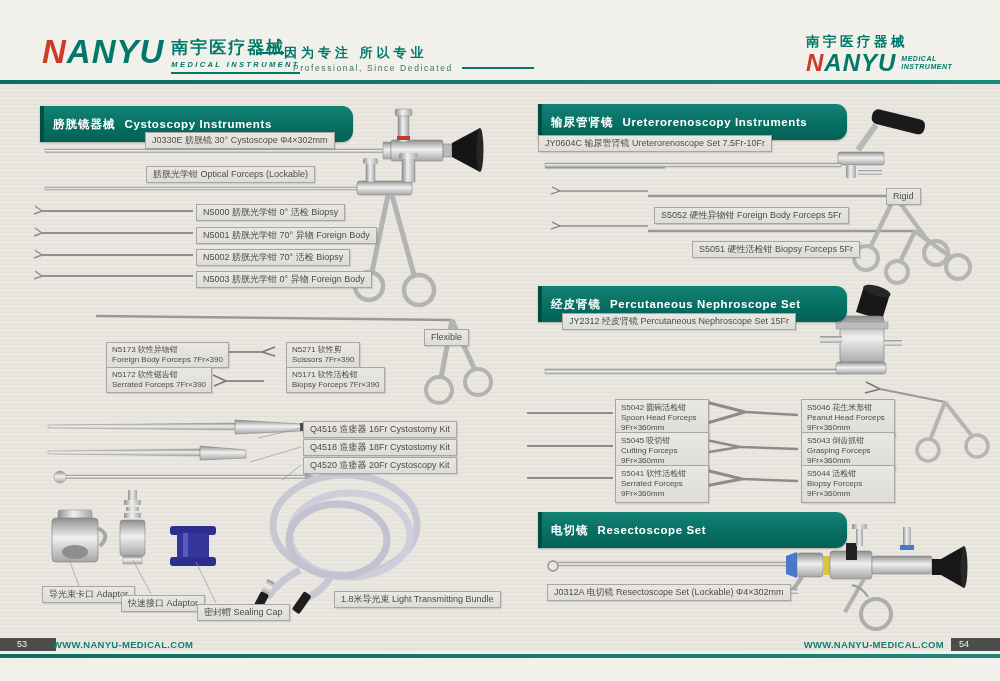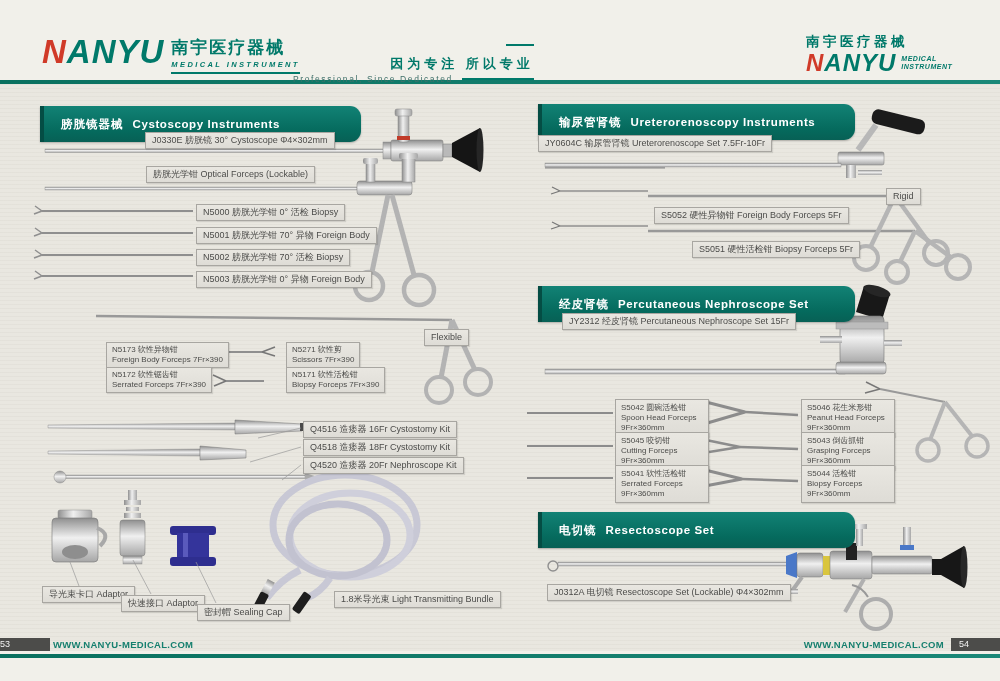--- a/index.html
+++ b/index.html
@@ -9,36 +9,36 @@
     background-image:repeating-linear-gradient(180deg,rgba(120,115,105,.05) 0 1px,transparent 1px 4px);}
   .rule{position:absolute;left:0;width:1000px;height:4px;background:linear-gradient(90deg,#09705f,#1a8878);}
   
   .logo-left{position:absolute;left:42px;top:36px;display:flex;align-items:flex-start;}
   .nanyu-big{font-size:33px;font-style:italic;font-weight:bold;line-height:32px;color:#00796a;letter-spacing:1px;}
   .nanyu-big .red{color:#d03a28;}
   .logo-cn-block{margin-left:7px;border-bottom:2px solid #00796a;padding-bottom:3px;}
   .logo-cn{font-size:17px;font-weight:bold;color:#00796a;letter-spacing:2px;}
   .logo-sub{font-size:7.5px;font-weight:bold;font-style:italic;color:#00796a;letter-spacing:2.4px;margin-top:1px;}
   .tagline{position:absolute;left:256px;top:44px;}
-  .tl-row1{display:flex;align-items:flex-end;gap:9px;flex-direction:column;}
+  .tl-row1{display:flex;align-items:center;gap:0;}
   .tl-dash{width:28px;height:2px;background:#00796a;}
   .tl-cn{font-size:13px;font-weight:bold;color:#00796a;letter-spacing:4px;}
   .tl-row2{display:flex;align-items:center;gap:9px;margin-left:37px;margin-top:1px;}
   .tl-en{font-size:8.5px;color:#40706a;letter-spacing:1.6px;}
   .tl-line{width:72px;height:1.5px;background:#00796a;}
   .logo-right{position:absolute;left:806px;top:33px;}
   .lr-cn{font-size:13.5px;font-weight:bold;color:#00796a;letter-spacing:3.5px;}
   .lr-row{display:flex;align-items:flex-start;}
   .lr-nanyu{font-size:24px;font-style:italic;font-weight:bold;color:#00796a;line-height:24px;letter-spacing:1px;}
   .lr-nanyu .red{color:#d03a28;}
   .lr-sub{margin-left:5px;font-size:7px;font-weight:bold;font-style:italic;color:#00796a;line-height:8px;margin-top:4px;letter-spacing:.5px;}
   
   .banner{position:absolute;height:36px;border-radius:0 11px 11px 0;
     background:linear-gradient(180deg,#128275 0%,#056a5d 70%,#076055 100%);
-    color:#fff;display:flex;align-items:center;padding-left:21px;font-weight:bold;
+    color:#fff;display:flex;align-items:center;padding-left:13px;font-weight:bold;
     box-shadow:0 1px 2px rgba(0,0,0,.25);}
   .banner::before{content:'';position:absolute;left:0;top:0;width:4px;height:100%;background:#044d44;}
   .banner .cn{font-size:11.5px;margin-right:9px;letter-spacing:1px;}
   .banner .en{font-size:11.5px;letter-spacing:.6px;}
   
   .lbl{position:absolute;background:linear-gradient(180deg,#e9e7e1,#dedcd6);border:1px solid #a8a6a1;
     color:#4c4c4a;font-size:9px;line-height:11px;padding:2px 6px;white-space:nowrap;
     box-shadow:1px 1px 1px rgba(0,0,0,.10);}
   .lbl2{font-size:8px;line-height:10px;padding:2px 5px;}
   .lbl3{font-size:8px;line-height:10px;width:82px;white-space:normal;padding:3px 5px;}
@@ -298,21 +298,21 @@
   <div class="lbl lbl2" style="left:286px;top:342px;">
     <div>N5271 软性剪</div>
     <div>Scissors 7Fr×390</div>
   </div>
   <div class="lbl lbl2" style="left:286px;top:367px;">
     <div>N5171 软性活检钳</div>
     <div>Biopsy Forceps 7Fr×390</div>
   </div>
   <div class="lbl" style="left:303px;top:421px;">Q4516 造瘘器 16Fr Cystostomy Kit</div>
   <div class="lbl" style="left:303px;top:439px;">Q4518 造瘘器 18Fr Cystostomy Kit</div>
-  <div class="lbl" style="left:303px;top:457px;">Q4520 造瘘器 20Fr Nephroscope Kit</div>
+  <div class="lbl" style="left:303px;top:457px;">Q4520 造瘘器 20Fr Cystoscopy Kit</div>
   <div class="lbl" style="left:42px;top:586px;">导光束卡口 Adaptor</div>
   <div class="lbl" style="left:121px;top:595px;">快速接口 Adaptor</div>
   <div class="lbl" style="left:197px;top:604px;">密封帽 Sealing Cap</div>
   <div class="lbl" style="left:334px;top:591px;">1.8米导光束  Light Transmitting Bundle</div>
 
   <div class="banner" style="left:538px;top:104px;width:296px;">
     <span class="cn">输尿管肾镜</span>
     <span class="en">Ureterorenoscopy Instruments</span>
   </div>
   <div class="lbl" style="left:538px;top:135px;">JY0604C 输尿管肾镜 Ureterorenoscope Set 7.5Fr-10Fr</div>
@@ -356,17 +356,17 @@
     <div>Biopsy Forceps</div>
     <div>9Fr×360mm</div>
   </div>
 
   <div class="banner" style="left:538px;top:512px;width:296px;">
     <span class="cn">电切镜</span>
     <span class="en">Resectoscope Set</span>
   </div>
   <div class="lbl" style="left:547px;top:584px;">J0312A 电切镜 Resectoscope Set (Lockable)  Φ4×302mm</div>
 
-  <div class="page-num" style="left:0;top:638px;width:44px;text-align:left;padding-right:6px;">53</div>
+  <div class="page-num" style="left:0;top:638px;width:44px;text-align:center;padding-right:12px;">53</div>
   <div class="site" style="left:53px;">WWW.NANYU-MEDICAL.COM</div>
   <div class="site" style="right:56px;">WWW.NANYU-MEDICAL.COM</div>
   <div class="page-num" style="left:951px;top:638px;width:49px;text-align:left;padding-left:8px;">54</div>
 </div>
 
 </body></html>

